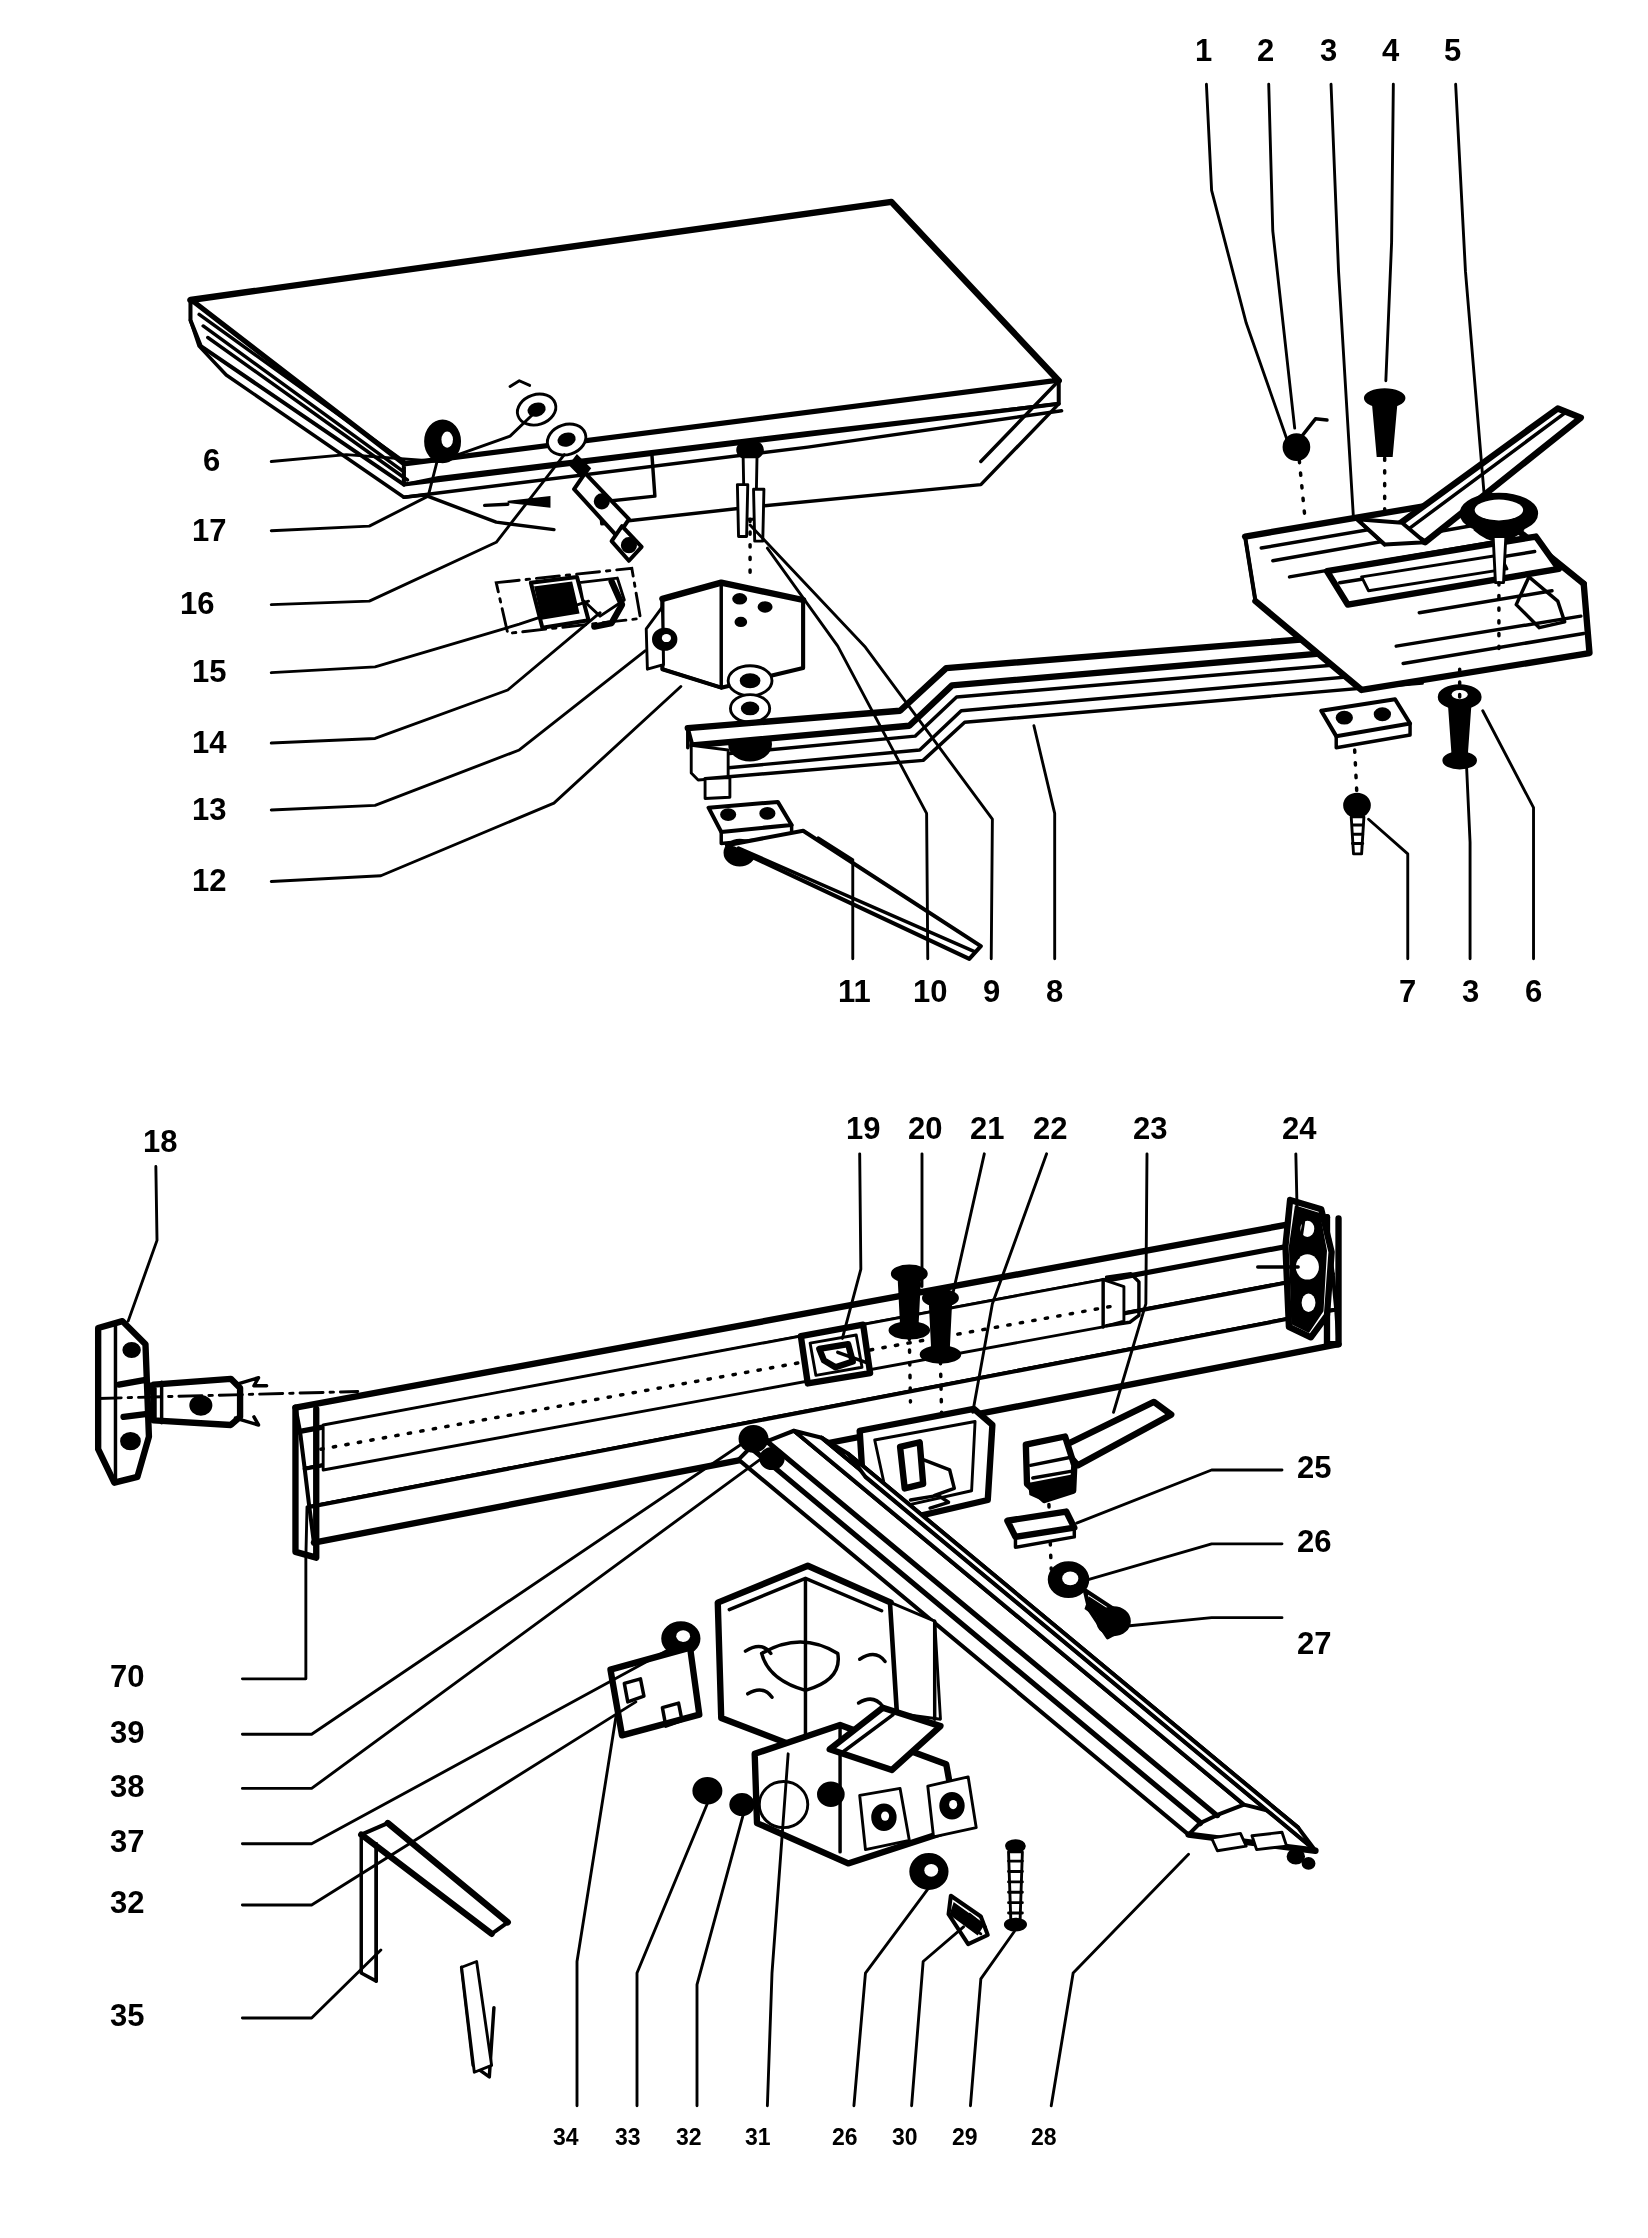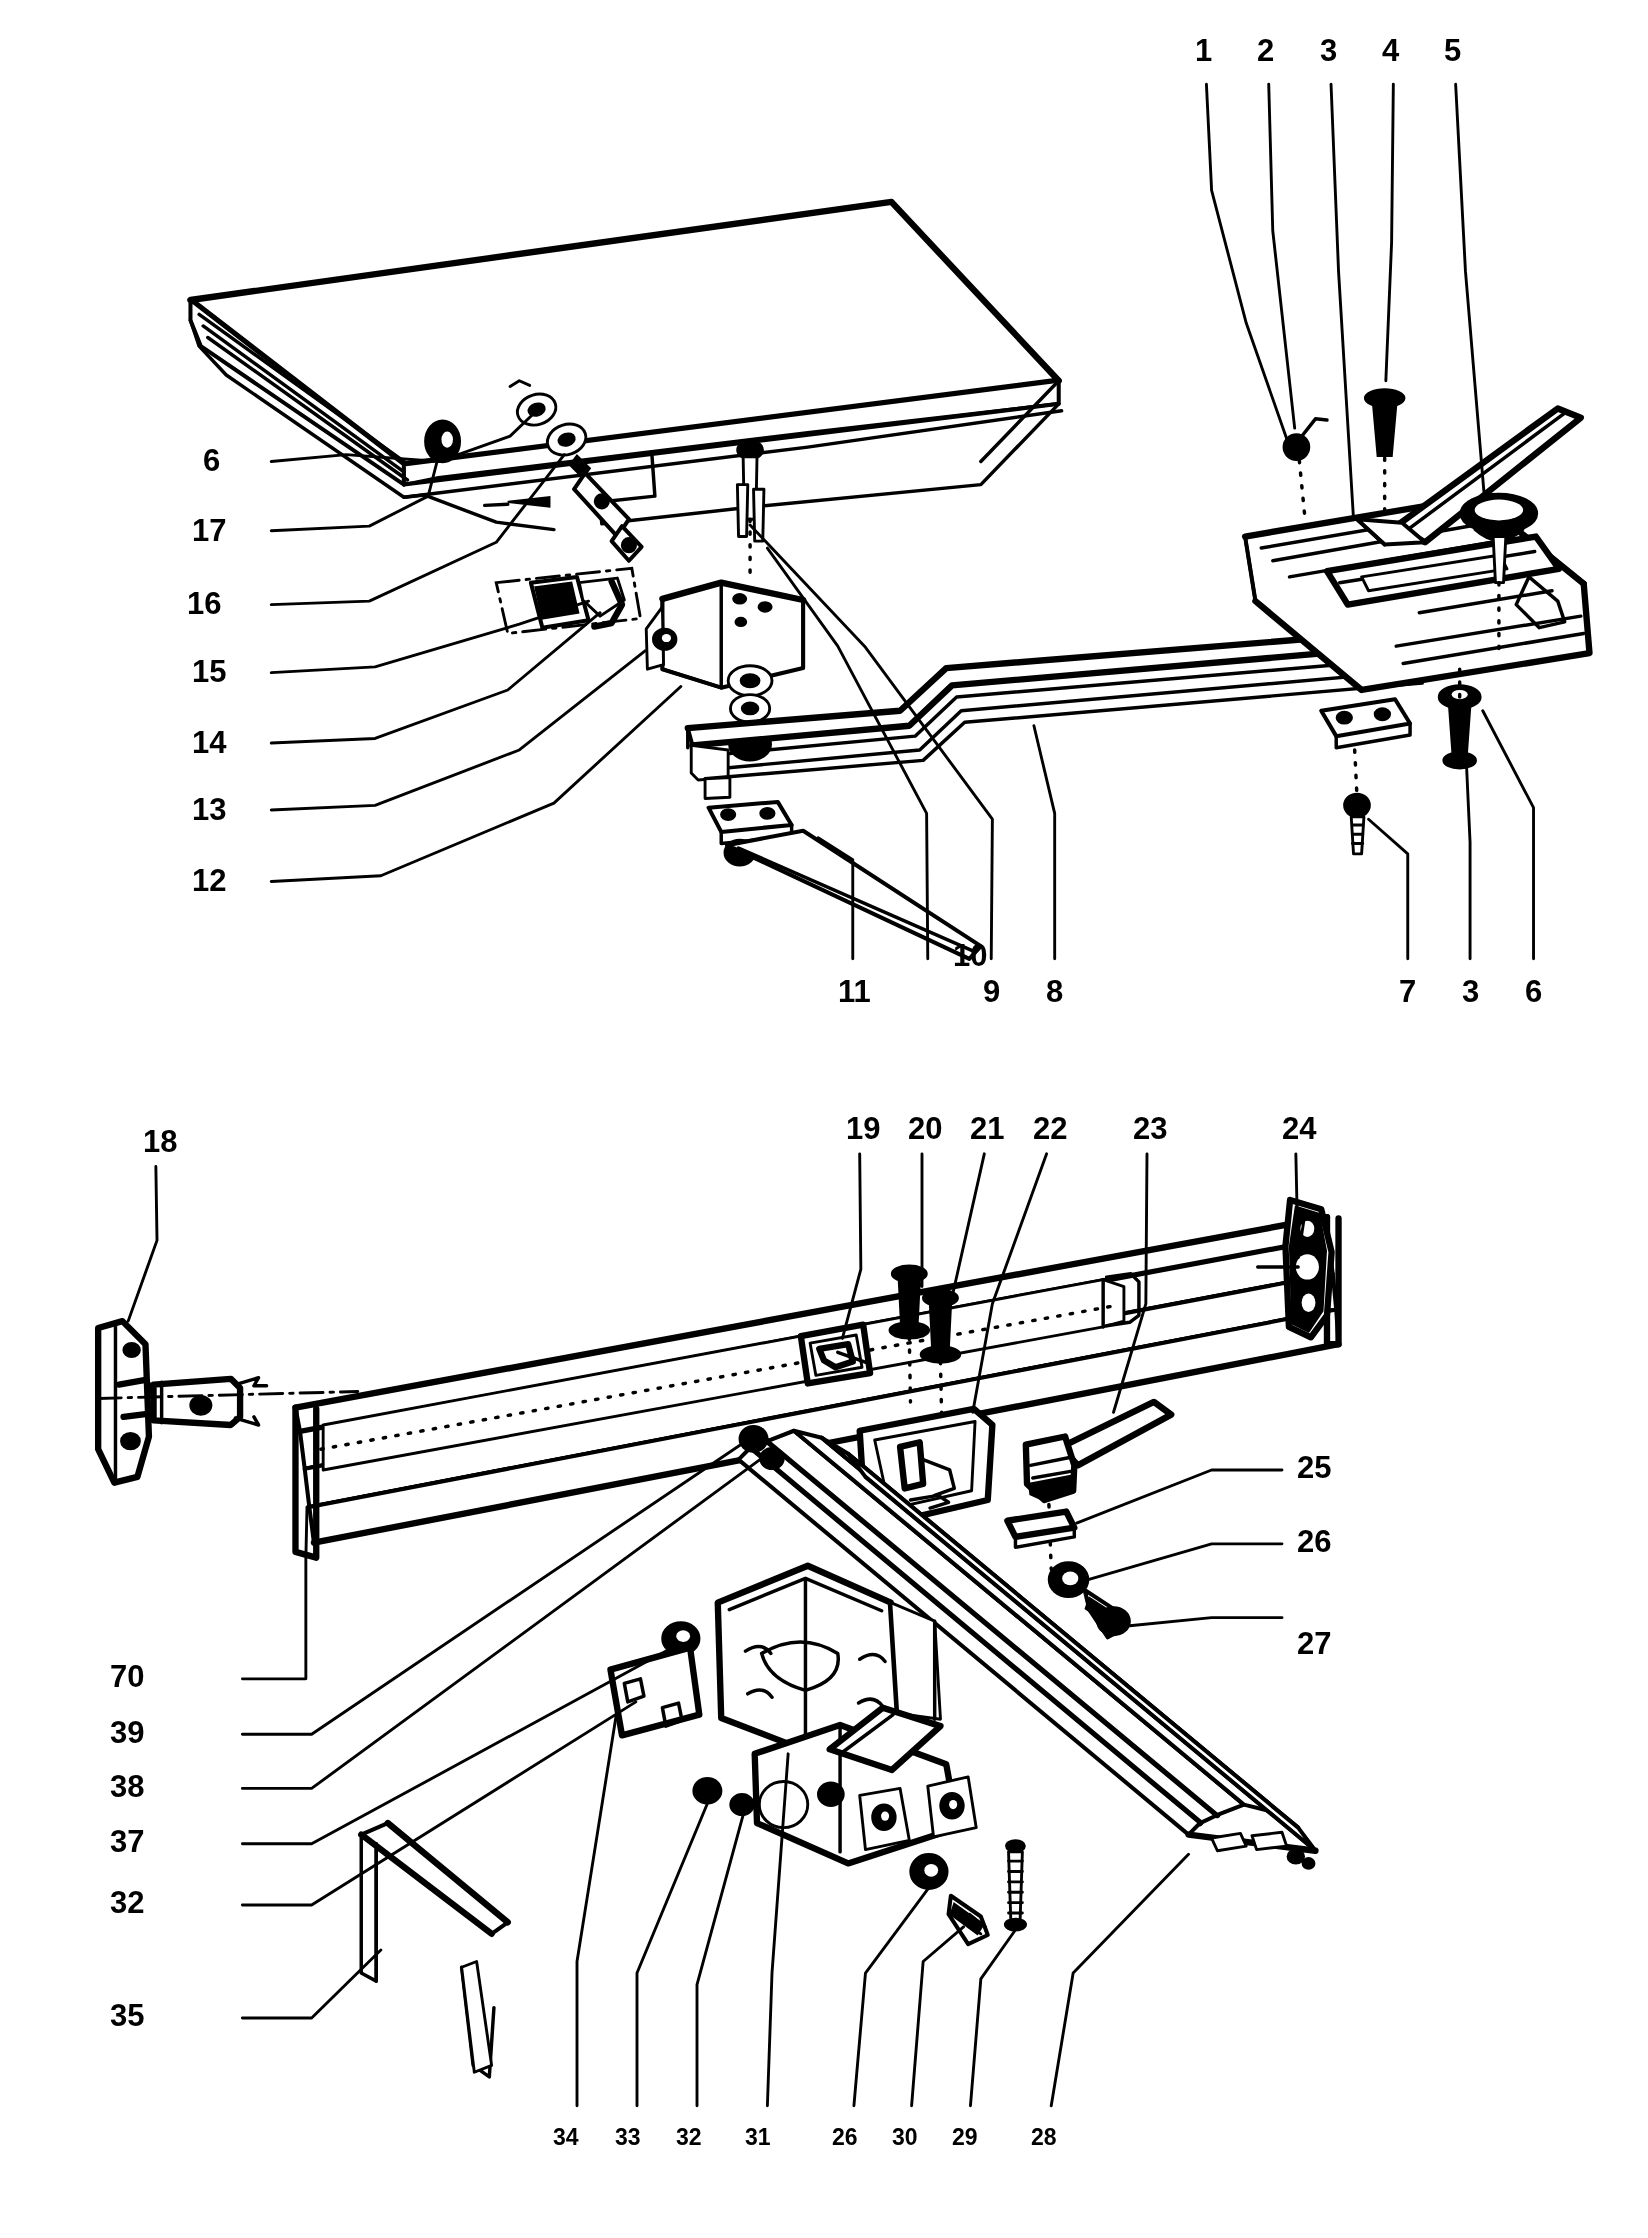--- a/index.html
+++ b/index.html
@@ -471,28 +471,28 @@
   </svg>
 
   <div class="lbl n" style="left:1195px;top:35px;">1</div>
   <div class="lbl n" style="left:1257px;top:35px;">2</div>
   <div class="lbl n" style="left:1320px;top:35px;">3</div>
   <div class="lbl n" style="left:1382px;top:35px;">4</div>
   <div class="lbl n" style="left:1444px;top:35px;">5</div>
 
   <div class="lbl n" style="left:203px;top:445px;">6</div>
   <div class="lbl n" style="left:192px;top:515px;">17</div>
-  <div class="lbl n" style="left:187px;top:588px;">16</div>
+  <div class="lbl n" style="left:180px;top:588px;">16</div>
   <div class="lbl n" style="left:192px;top:656px;">15</div>
   <div class="lbl n" style="left:192px;top:727px;">14</div>
   <div class="lbl n" style="left:192px;top:794px;">13</div>
   <div class="lbl n" style="left:192px;top:865px;">12</div>
 
   <div class="lbl n" style="left:838px;top:976px;">11</div>
-  <div class="lbl n" style="left:913px;top:940px;margin-left:40px;">10</div>
+  <div class="lbl n" style="left:913px;top:976px;">10</div>
   <div class="lbl n" style="left:983px;top:976px;">9</div>
   <div class="lbl n" style="left:1046px;top:976px;">8</div>
 
   <div class="lbl n" style="left:1399px;top:976px;">7</div>
   <div class="lbl n" style="left:1462px;top:976px;">3</div>
   <div class="lbl n" style="left:1525px;top:976px;">6</div>
 
   <div class="lbl n" style="left:846px;top:1113px;">19</div>
   <div class="lbl n" style="left:908px;top:1113px;">20</div>
   <div class="lbl n" style="left:970px;top:1113px;">21</div>

